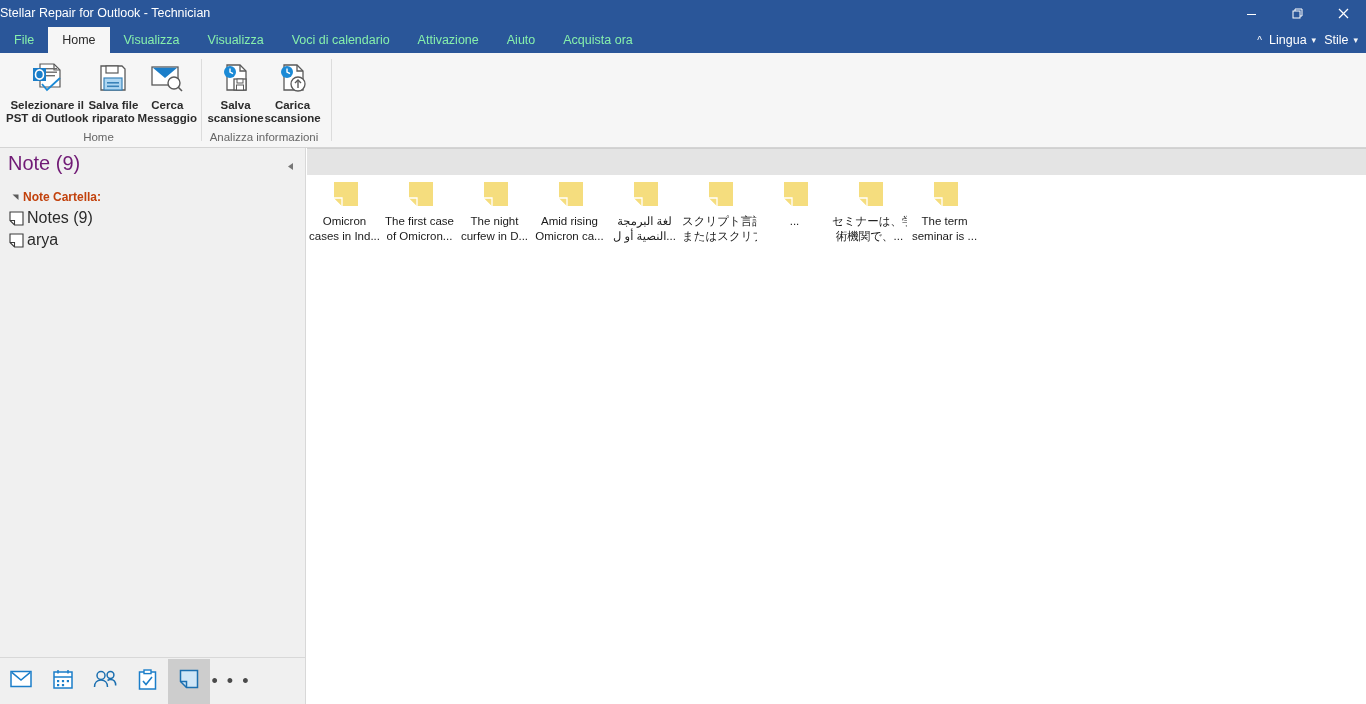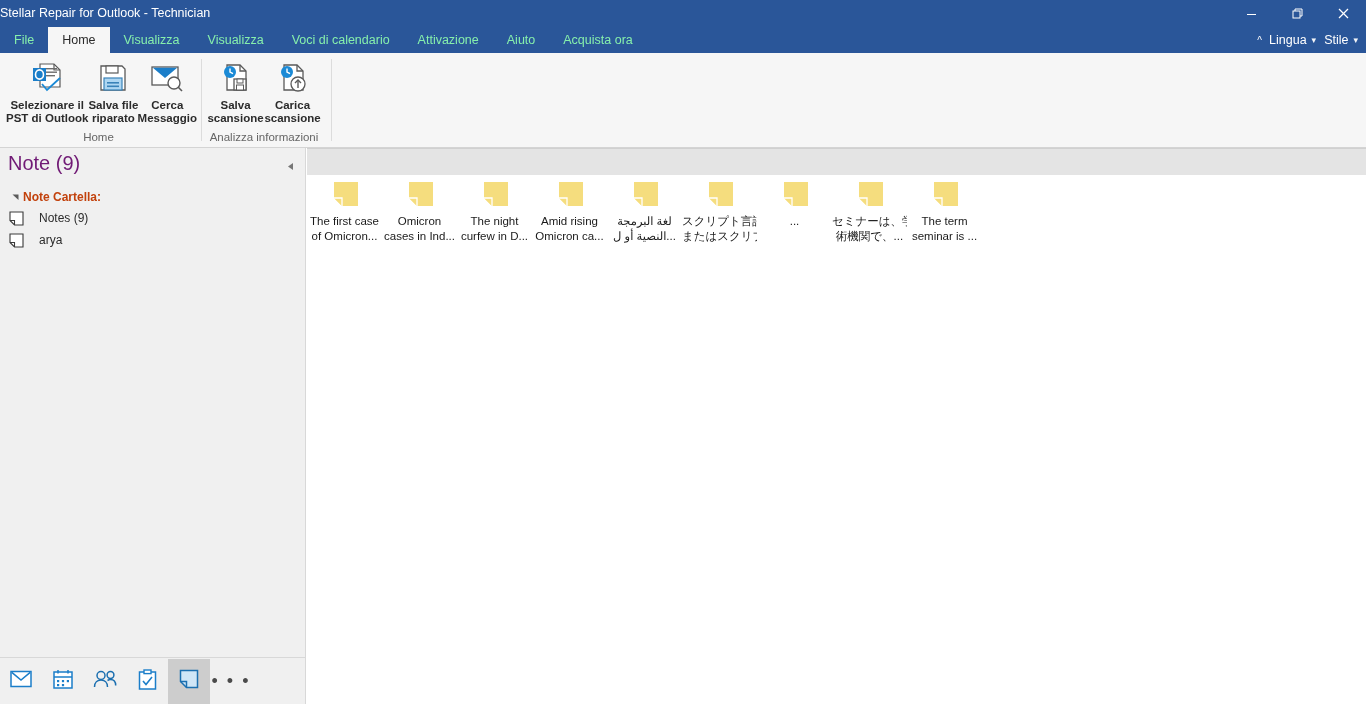--- a/index.html
+++ b/index.html
@@ -112,21 +112,21 @@
     width: 16px; display: flex; align-items: center; justify-content: center;
   }
   .tree-root-label {
     font-size: 12px; color: #c2410c; font-weight: bold;
   }
   .tree-item {
     height: 22px; display: flex; align-items: center;
     padding-left: 5px;
   }
   .tree-item .noteicon { width: 22px; display: flex; align-items: center; justify-content: center; }
-  .tree-item .tlabel { font-size: 12px; color: #2b2b2b; margin-left: 12px; }
+  .tree-item .tlabel { font-size: 16px; color: #2b2b2b; margin-left: 0; }
 
   
   .bottomnav {
     position: absolute; left: 0; top: 657px; width: 306px; height: 47px;
     background: #f0f0f0;
     border-top: 1px solid #d8d8d8;
     border-right: 1px solid #d8d8d8;
     display: flex; align-items: center;
   }
   .navbtn {
@@ -415,48 +415,48 @@
 
       <div class="note-cell">
         <span class="note-glyph">
           <svg width="34" height="34" viewBox="0 0 34 34">
             <path d="M6 4 h24 v24 h-16 l-8 -8 z" fill="#f5dd7e"></path>
             <path d="M6 20 h8 v8 z" fill="#f5dd7e"></path>
             <path d="M6 20 h8 v8" fill="none" stroke="#ffffff" stroke-width="1.3"></path>
           </svg>
         </span>
         <span class="note-label">
+          <span class="l1">Omicron</span>
+          <span class="l2">cases in Ind...</span>
+        </span>
+      </div>
+
+      <div class="note-cell">
+        <span class="note-glyph">
+          <svg width="34" height="34" viewBox="0 0 34 34">
+            <path d="M6 4 h24 v24 h-16 l-8 -8 z" fill="#f5dd7e"></path>
+            <path d="M6 20 h8 v8 z" fill="#f5dd7e"></path>
+            <path d="M6 20 h8 v8" fill="none" stroke="#ffffff" stroke-width="1.3"></path>
+          </svg>
+        </span>
+        <span class="note-label">
           <span class="l1">The first case</span>
           <span class="l2">of Omicron...</span>
         </span>
       </div>
 
       <div class="note-cell">
         <span class="note-glyph">
           <svg width="34" height="34" viewBox="0 0 34 34">
             <path d="M6 4 h24 v24 h-16 l-8 -8 z" fill="#f5dd7e"></path>
             <path d="M6 20 h8 v8 z" fill="#f5dd7e"></path>
             <path d="M6 20 h8 v8" fill="none" stroke="#ffffff" stroke-width="1.3"></path>
           </svg>
         </span>
         <span class="note-label">
-          <span class="l1">Omicron</span>
-          <span class="l2">cases in Ind...</span>
-        </span>
-      </div>
-
-      <div class="note-cell">
-        <span class="note-glyph">
-          <svg width="34" height="34" viewBox="0 0 34 34">
-            <path d="M6 4 h24 v24 h-16 l-8 -8 z" fill="#f5dd7e"></path>
-            <path d="M6 20 h8 v8 z" fill="#f5dd7e"></path>
-            <path d="M6 20 h8 v8" fill="none" stroke="#ffffff" stroke-width="1.3"></path>
-          </svg>
-        </span>
-        <span class="note-label">
           <span class="l1">The night</span>
           <span class="l2">curfew in D...</span>
         </span>
       </div>
 
       <div class="note-cell">
         <span class="note-glyph">
           <svg width="34" height="34" viewBox="0 0 34 34">
             <path d="M6 4 h24 v24 h-16 l-8 -8 z" fill="#f5dd7e"></path>
             <path d="M6 20 h8 v8 z" fill="#f5dd7e"></path>

